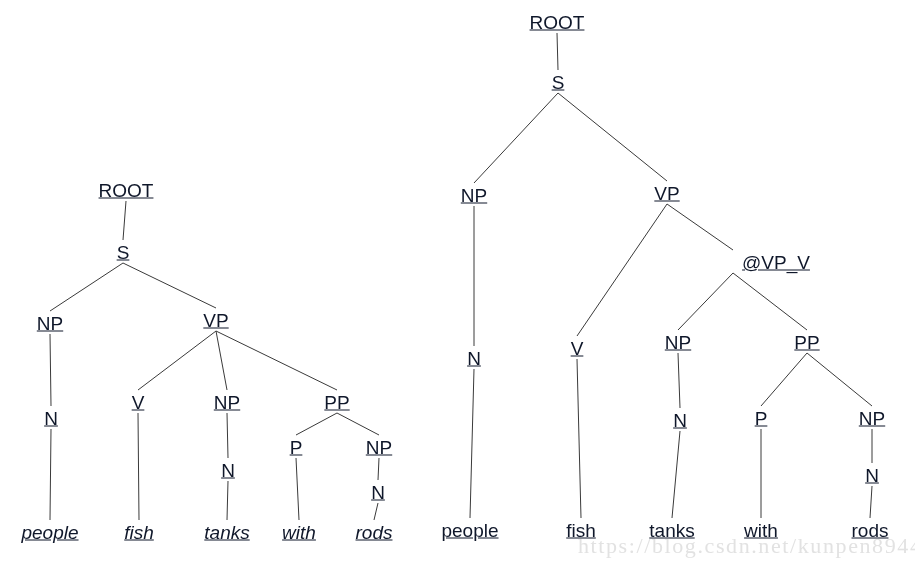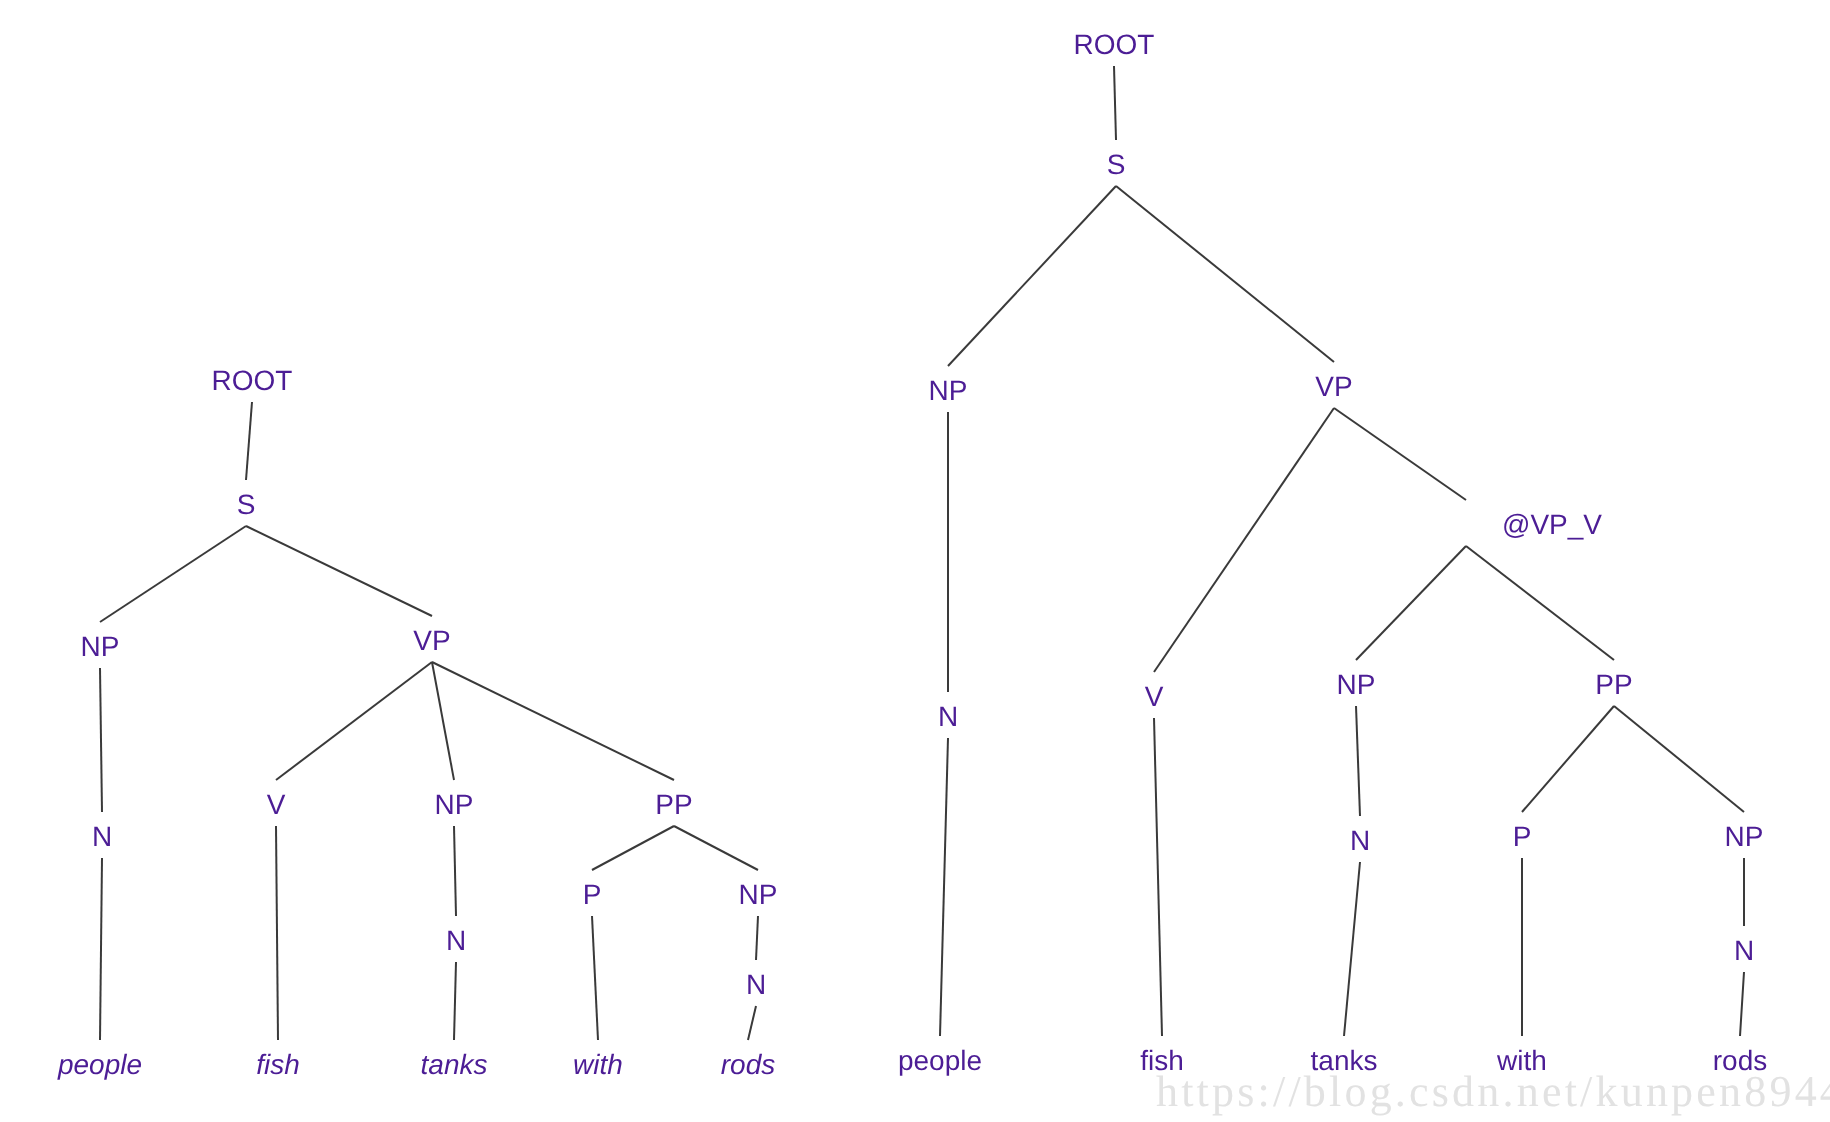--- a/index.html
+++ b/index.html
@@ -21,24 +21,25 @@
     position: absolute;
     left: 0;
     top: 0;
     width: 915px;
     height: 561px;
   }
   .node {
     position: absolute;
     transform: translate(-50%, -50%);
     white-space: nowrap;
-    color: #4c1d95;
+    color: #0f172a;
     line-height: 1;
     font-family: "Liberation Sans", sans-serif;
-    font-size: 14px;
+    font-size: 19px;
+    text-decoration: underline;
   }
   .node.leaf-italic {
     font-style: italic;
   }
   .node.leaf-plain {
     font-style: normal;
   }
   #watermark {
     position: absolute;
     left: 578px;

